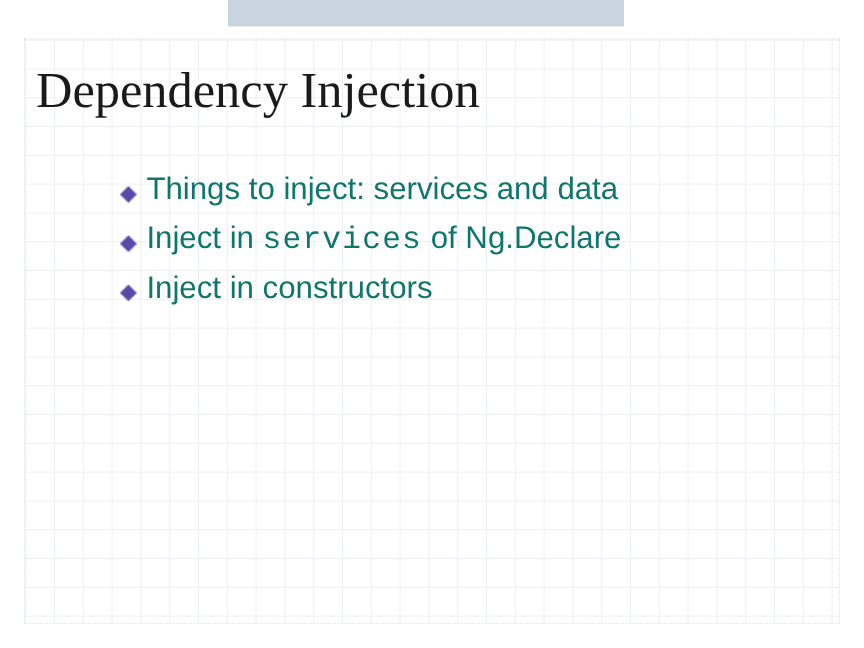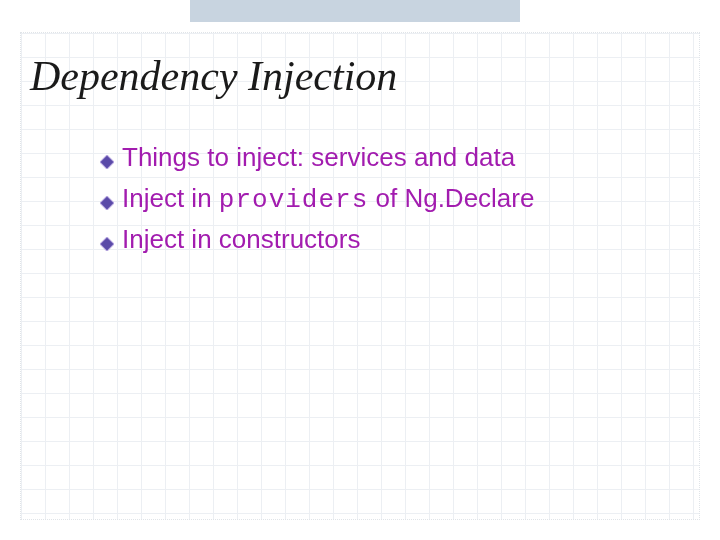--- a/index.html
+++ b/index.html
@@ -32,34 +32,33 @@
     border: 1px dotted #e0e4e8;
   }
   .slide-title {
     position: absolute;
     top: 52px;
     left: 30px;
     font-family: Georgia, 'Times New Roman', serif;
     font-size: 42px;
     color: #1a1a1a;
     font-weight: 400;
-    font-style: italic;
   }
   .bullets {
     position: absolute;
     top: 140px;
     left: 100px;
     right: 40px;
   }
   .bullet-row {
     display: flex;
     align-items: baseline;
     margin-bottom: 4px;
     font-size: 26px;
-    color: #a21caf;
+    color: #0f766e;
     line-height: 1.35;
   }
   .bullet-row.gap {
     margin-top: 3px;
   }
   .bullet-icon {
     width: 14px;
     height: 14px;
     flex-shrink: 0;
     margin-right: 8px;
@@ -89,21 +88,21 @@
     </span>
     <span><span>Things to inject: services and data</span><span class="code"></span><span></span></span>
   </div>
 
   <div class="bullet-row">
     <span class="bullet-icon">
       <svg viewBox="0 0 14 14" width="14" height="14">
         <rect x="7" y="0" width="10" height="10" transform="rotate(45 7 0)" fill="#5a4aa8" stroke="#b8a8e0" stroke-width="1"></rect>
       </svg>
     </span>
-    <span><span>Inject in </span><span class="code">providers</span><span> of Ng.Declare</span></span>
+    <span><span>Inject in </span><span class="code">services</span><span> of Ng.Declare</span></span>
   </div>
 
   <div class="bullet-row gap">
     <span class="bullet-icon">
       <svg viewBox="0 0 14 14" width="14" height="14">
         <rect x="7" y="0" width="10" height="10" transform="rotate(45 7 0)" fill="#5a4aa8" stroke="#b8a8e0" stroke-width="1"></rect>
       </svg>
     </span>
     <span><span>Inject in constructors</span><span class="code"></span><span></span></span>
   </div>

